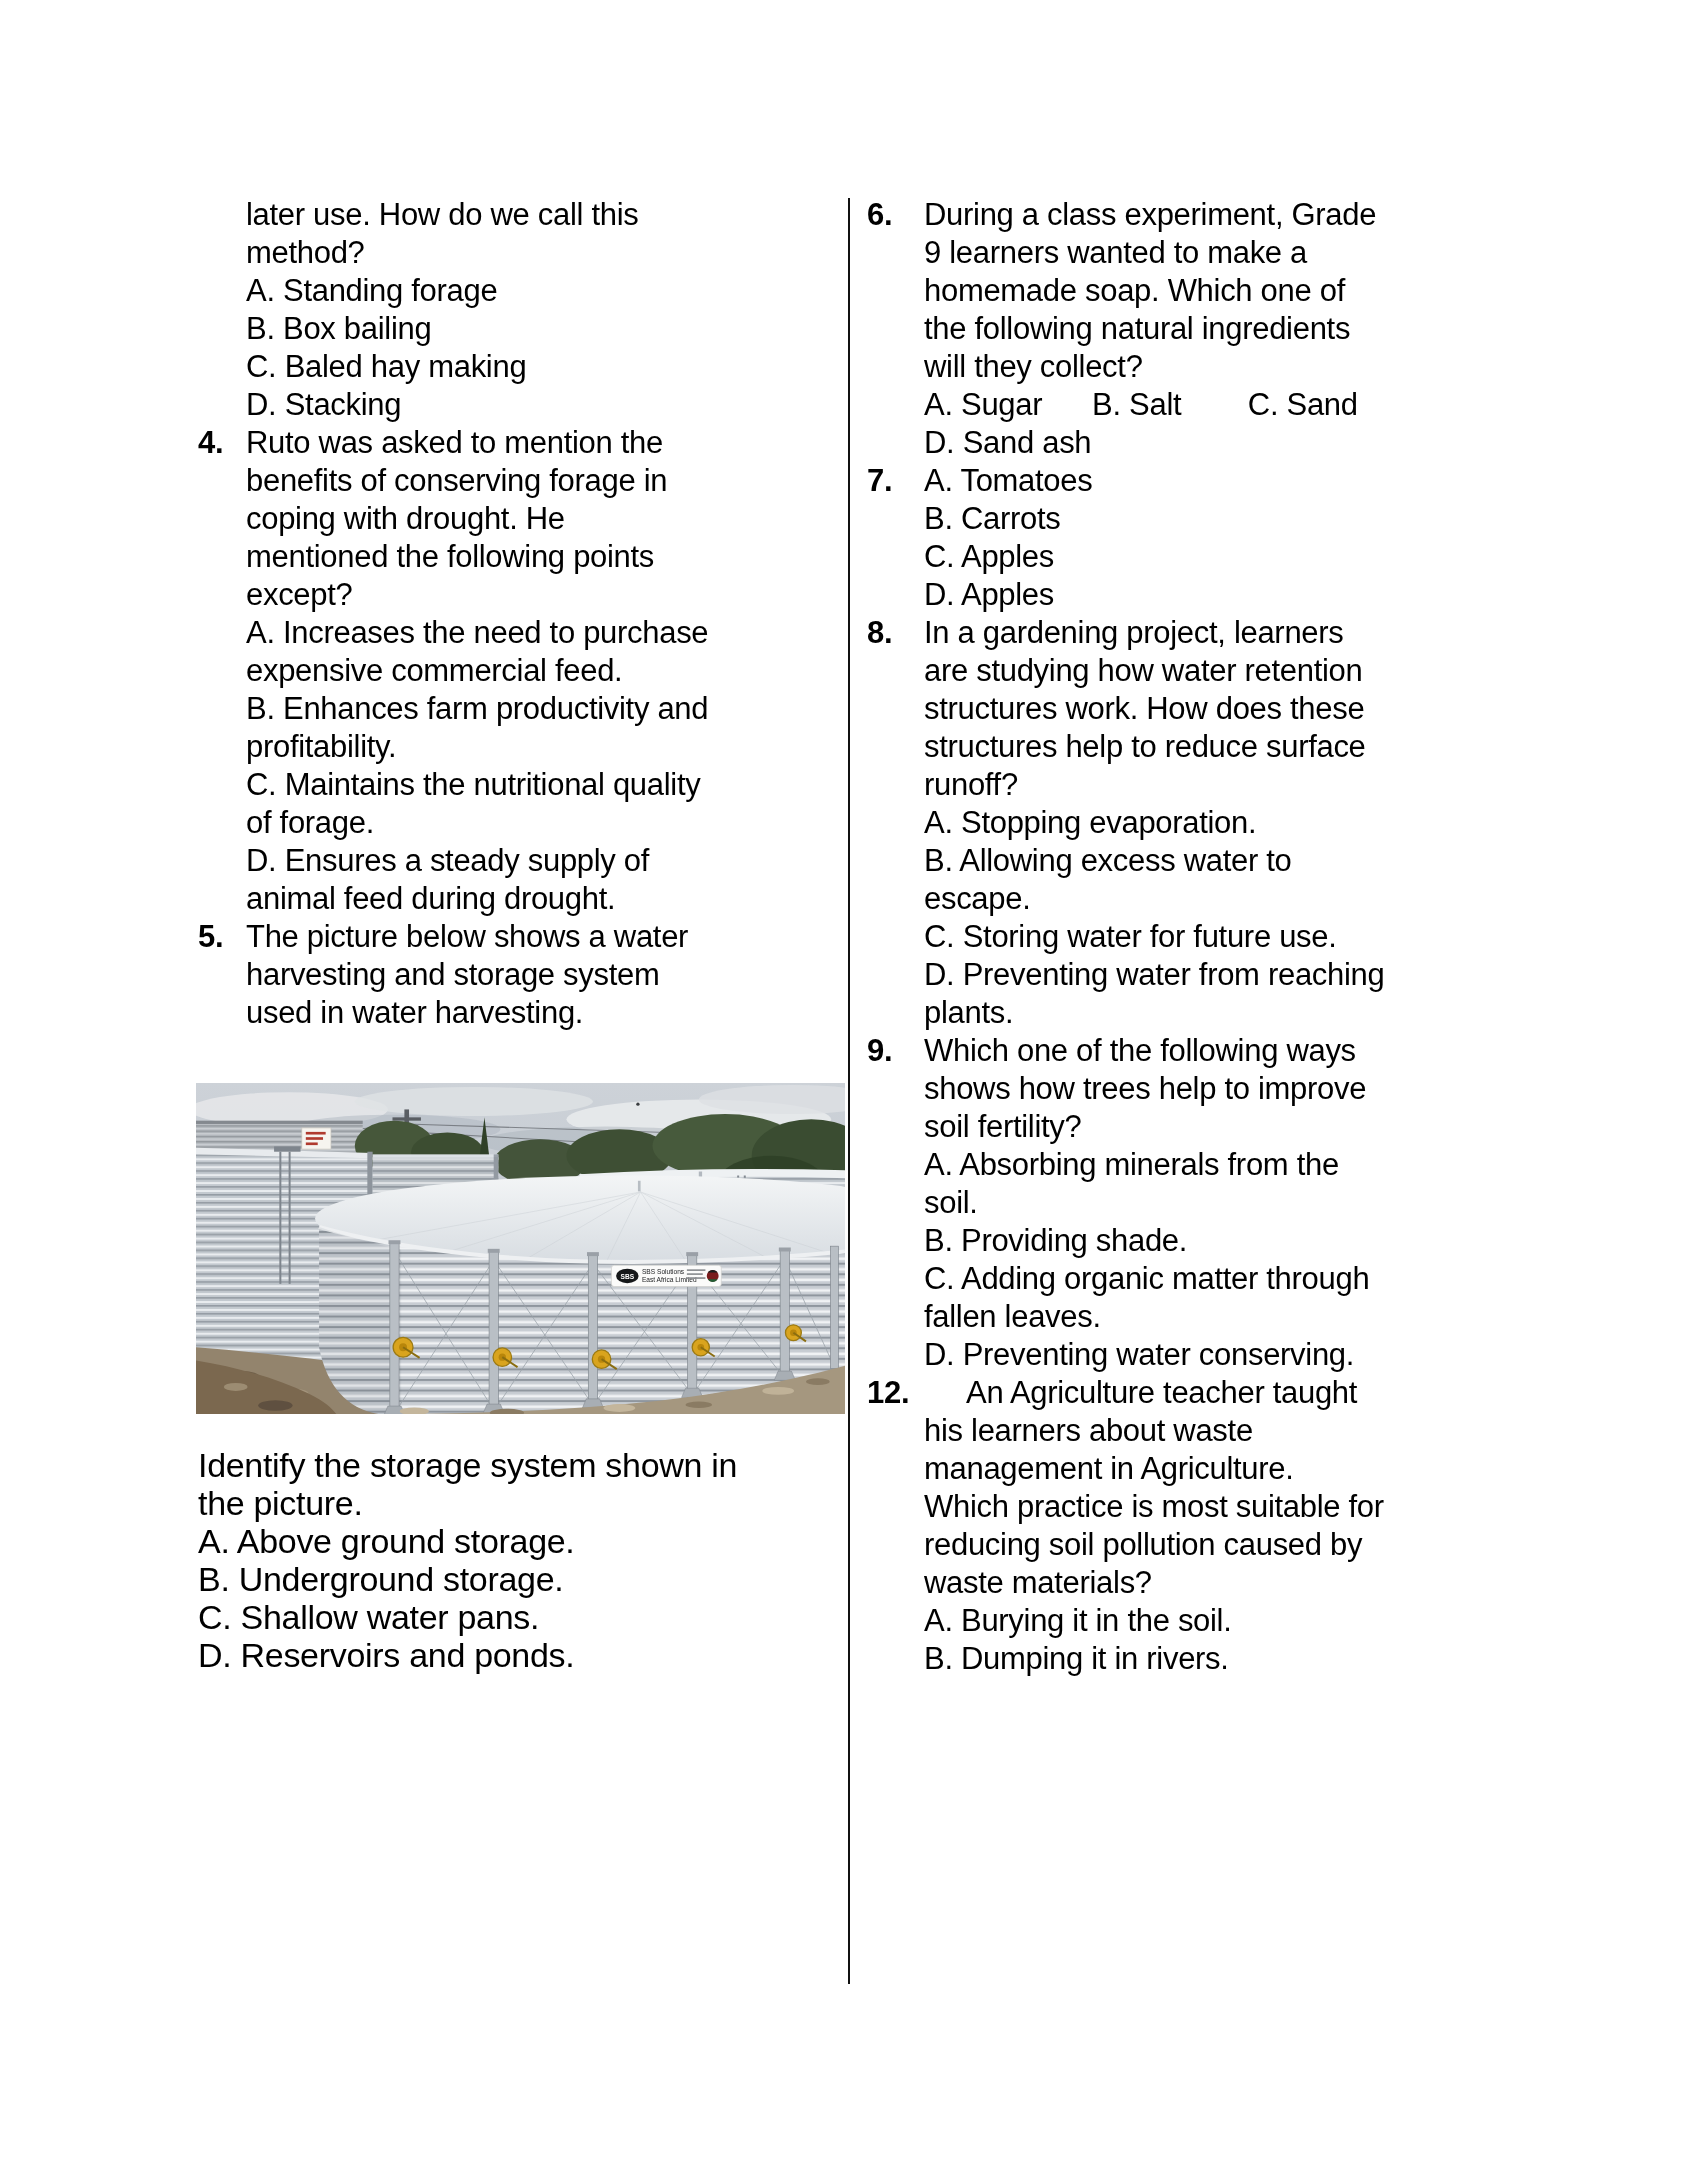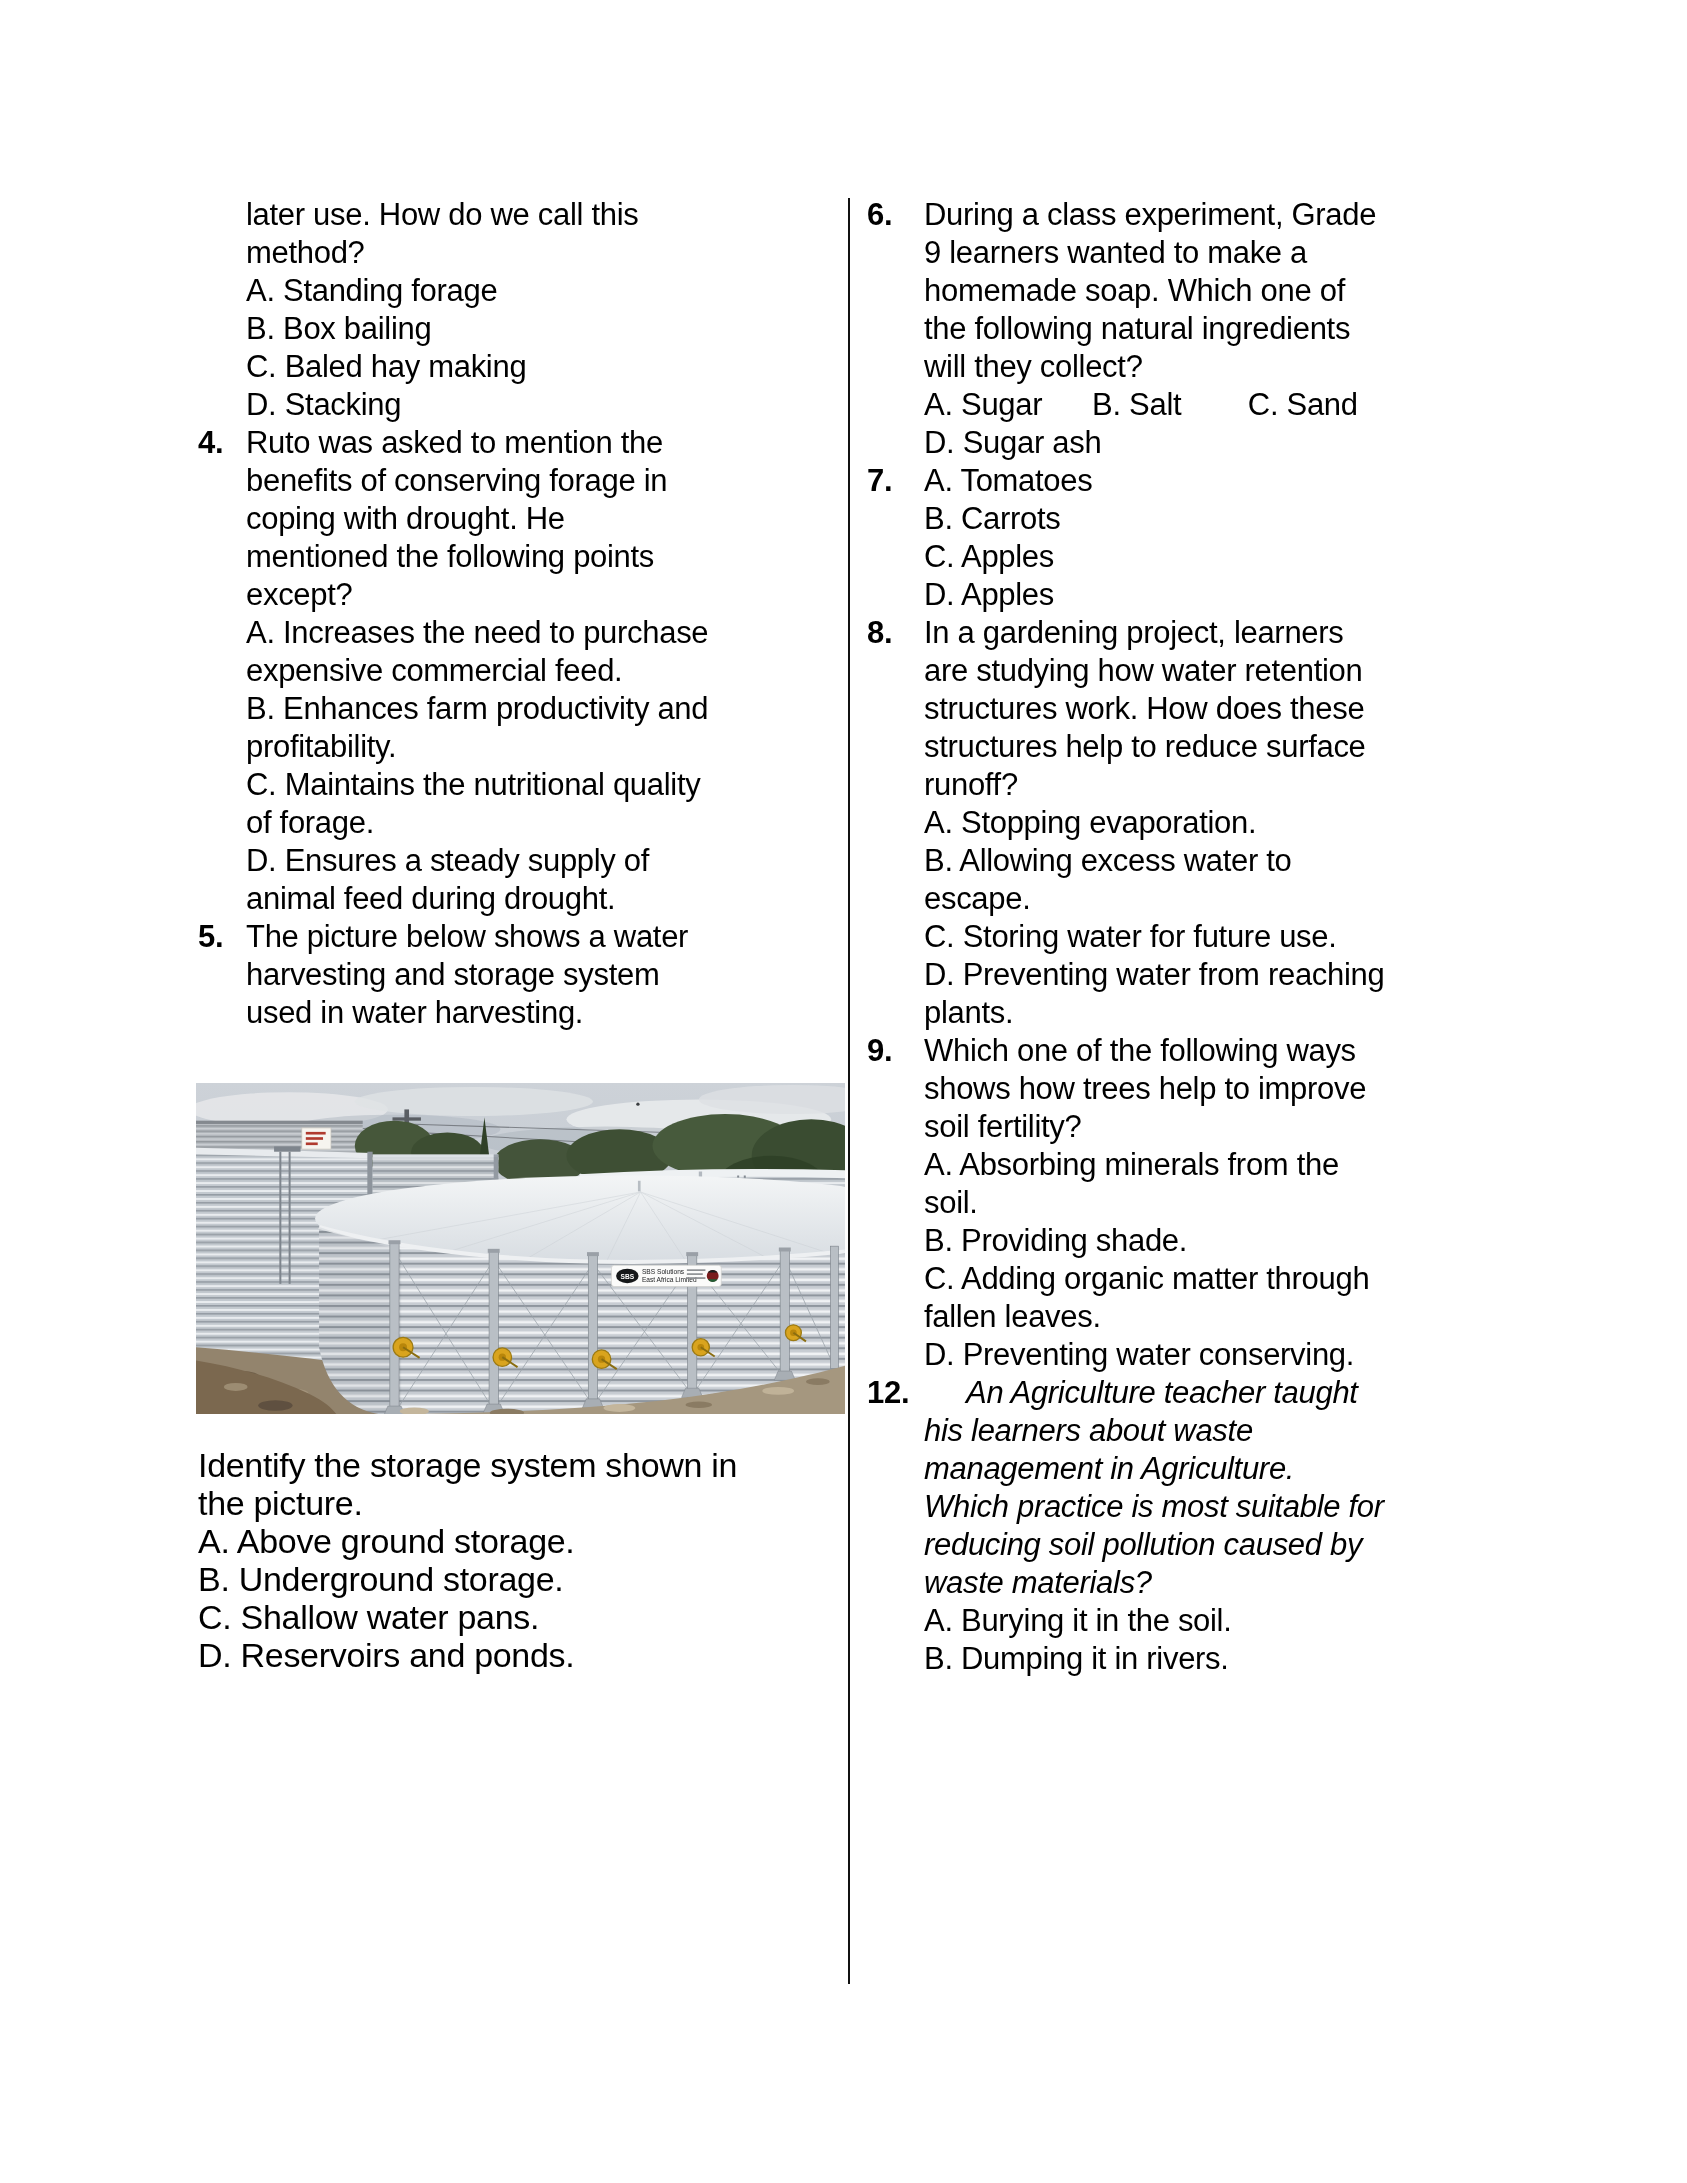--- a/index.html
+++ b/index.html
@@ -6,21 +6,21 @@
   .page{position:relative;width:1466px;height:2183px;background:#ffffff;overflow:hidden;
         font-family:"Liberation Sans","DejaVu Sans",sans-serif;color:#000;}
   .divider{position:absolute;left:848px;top:198px;width:2px;height:1786px;background:#111;}
   .col{position:absolute;font-size:31px;line-height:38px;letter-spacing:-0.3px;}
   .col-left{left:198px;top:196px;width:630px;}
   .col-right{left:867px;top:196px;width:634px;}
   .q{position:relative;padding-left:48px;}
   .col-right .q{padding-left:57px;}
   .qnum{position:absolute;left:0;top:0;font-weight:bold;}
   .qtext,.opt{white-space:pre-wrap;}
-  .q-indent-first > .qbody > .qtext{text-indent:42px;font-style:italic;}
+  .q-indent-first > .qbody > .qtext{text-indent:42px;}
   .photo{position:absolute;left:196px;top:1083px;width:649px;height:331px;margin:0;}
   .photo svg{display:block;width:100%;height:100%;}
   .caption{position:absolute;left:198px;top:1446px;width:632px;font-size:34px;line-height:38px;letter-spacing:-0.3px;}
 </style>
 </head>
 <body>
 
 <div class="page">
 
   <div class="divider"></div>
@@ -307,21 +307,21 @@
 
     <div class="q">
       <span class="qnum">6.</span>
       <div class="qbody">
         <div class="qtext">During a class experiment, Grade
 9 learners wanted to make a
 homemade soap. Which one of
 the following natural ingredients
 will they collect?</div>
         <div class="opt">A. Sugar      B. Salt        C. Sand</div>
-        <div class="opt">D. Sugar ash</div>
+        <div class="opt">D. Sand ash</div>
       </div>
     </div>
 
     <div class="q">
       <span class="qnum">7.</span>
       <div class="qbody">
         <div class="opt">A. Tomatoes</div>
         <div class="opt">B. Carrots</div>
         <div class="opt">C. Apples</div>
         <div class="opt">D. Apples</div>

